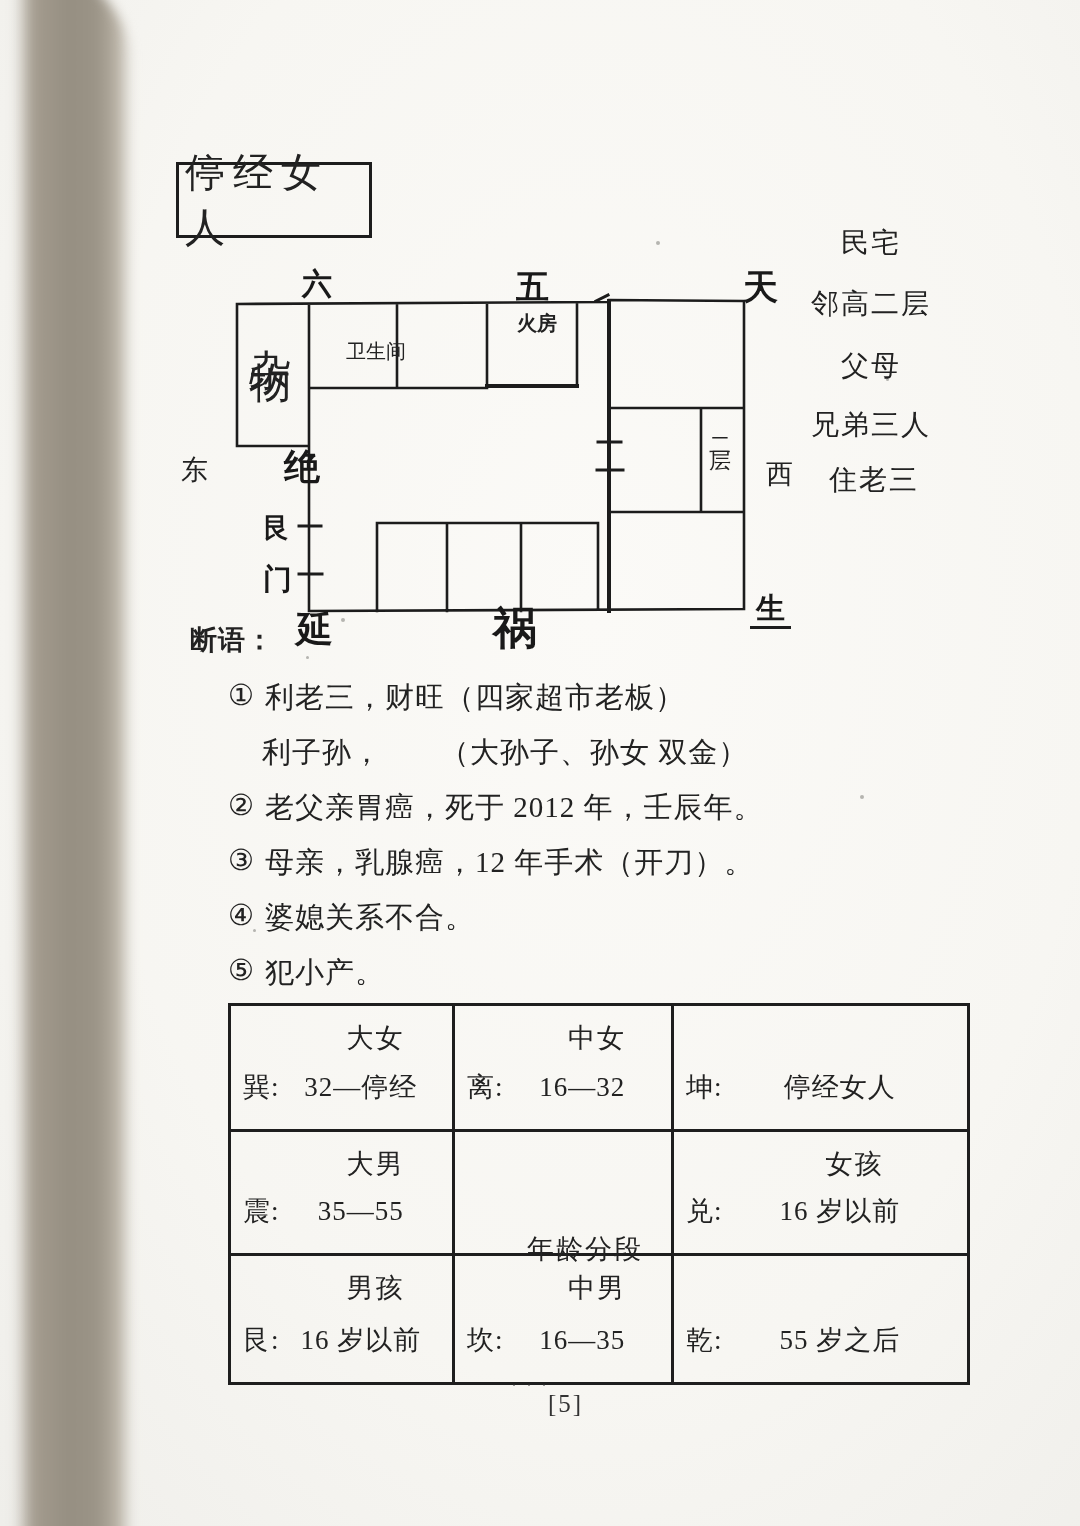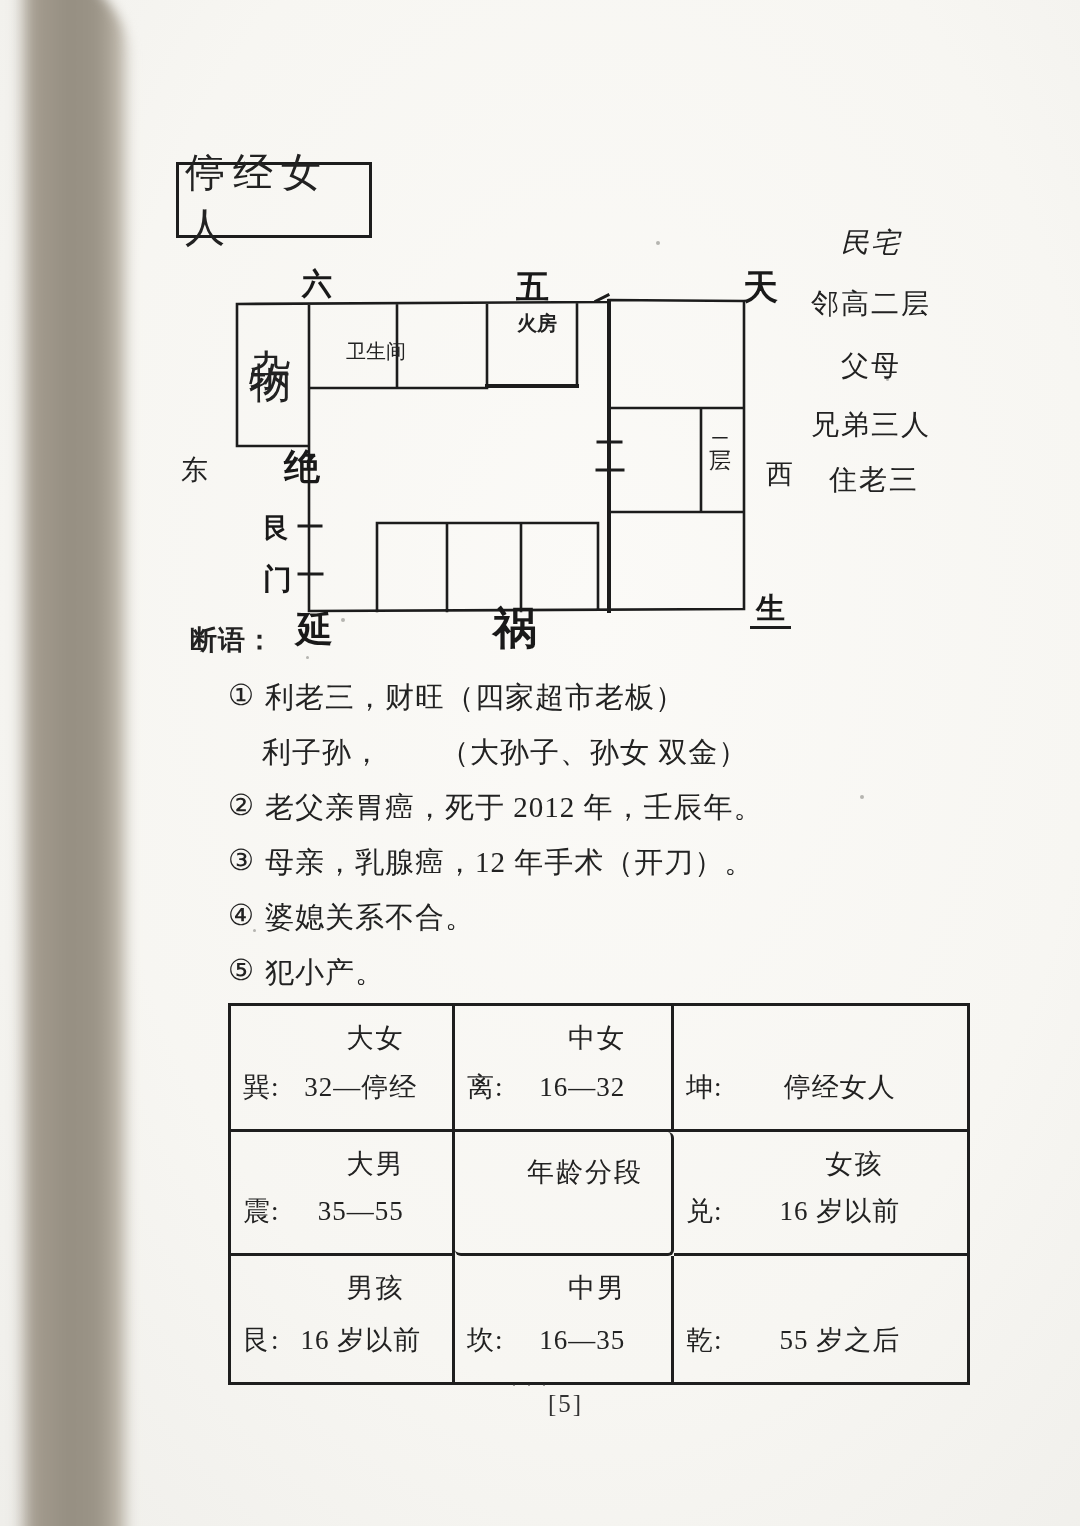--- a/index.html
+++ b/index.html
@@ -55,21 +55,21 @@
   }
   .cell{border-right:3px solid #1e1e1e;border-bottom:3px solid #1e1e1e;box-sizing:border-box;
     display:flex;flex-direction:column;justify-content:space-between;
     padding:14px 10px 24px 12px;}
   .cell.last-col{border-right:none;}
   .cell.last-row{border-bottom:none;}
   .cell-top{text-align:center;text-indent:66px;letter-spacing:2px;min-height:30px;}
   .cell-bottom{display:flex;align-items:baseline;letter-spacing:1px;}
   .cell-bottom .k{flex:0 0 auto;}
   .cell-bottom .v{flex:1;text-align:center;}
-  .cell-center{justify-content:center;align-items:flex-start;display:flex;flex-direction:row;padding:8px;border-radius:6px;}
+  .cell-center{justify-content:center;align-items:flex-end;display:flex;flex-direction:row;padding:0;}
   .cell-center .t{transform:translate(22px,14px);letter-spacing:2px;}
 
   .footer-dots{position:absolute;left:512px;top:1378px;font-size:12px;letter-spacing:4px;color:#555;}
   .footer-page{position:absolute;left:548px;top:1390px;font-size:25px;color:#333;letter-spacing:2px;}
 </style>
 </head>
 <body>
 
 <div class="page">
 
@@ -77,21 +77,21 @@
 
   <div class="speck" style="left:656px;top:241px;width:4px;height:4px;"></div>
   <div class="speck" style="left:341px;top:618px;width:4px;height:4px;"></div>
   <div class="speck" style="left:306px;top:656px;width:3px;height:3px;"></div>
   <div class="speck" style="left:886px;top:378px;width:3px;height:3px;"></div>
   <div class="speck" style="left:860px;top:795px;width:4px;height:4px;"></div>
   <div class="speck" style="left:253px;top:929px;width:3px;height:3px;"></div>
 
   <div class="title-box">停经女人</div>
 
-  <div class="house-info-item" style="left:871px;top:224px;font-style:italic;">民宅</div>
+  <div class="house-info-item" style="left:871px;top:224px;">民宅</div>
   <div class="house-info-item" style="left:871px;top:285px;">邻高二层</div>
   <div class="house-info-item" style="left:871px;top:347px;">父母</div>
   <div class="house-info-item" style="left:871px;top:406px;">兄弟三人</div>
   <div class="house-info-item" style="left:874px;top:461px;">住老三</div>
 
   <div class="compass" style="left:181px;top:452px;">东</div>
   <div class="compass" style="left:766px;top:456px;">西</div>
 
   <svg class="plan" width="1080" height="1526" viewBox="0 0 1080 1526">
     <g fill="none" stroke="#1c1c1c" stroke-linecap="square">

